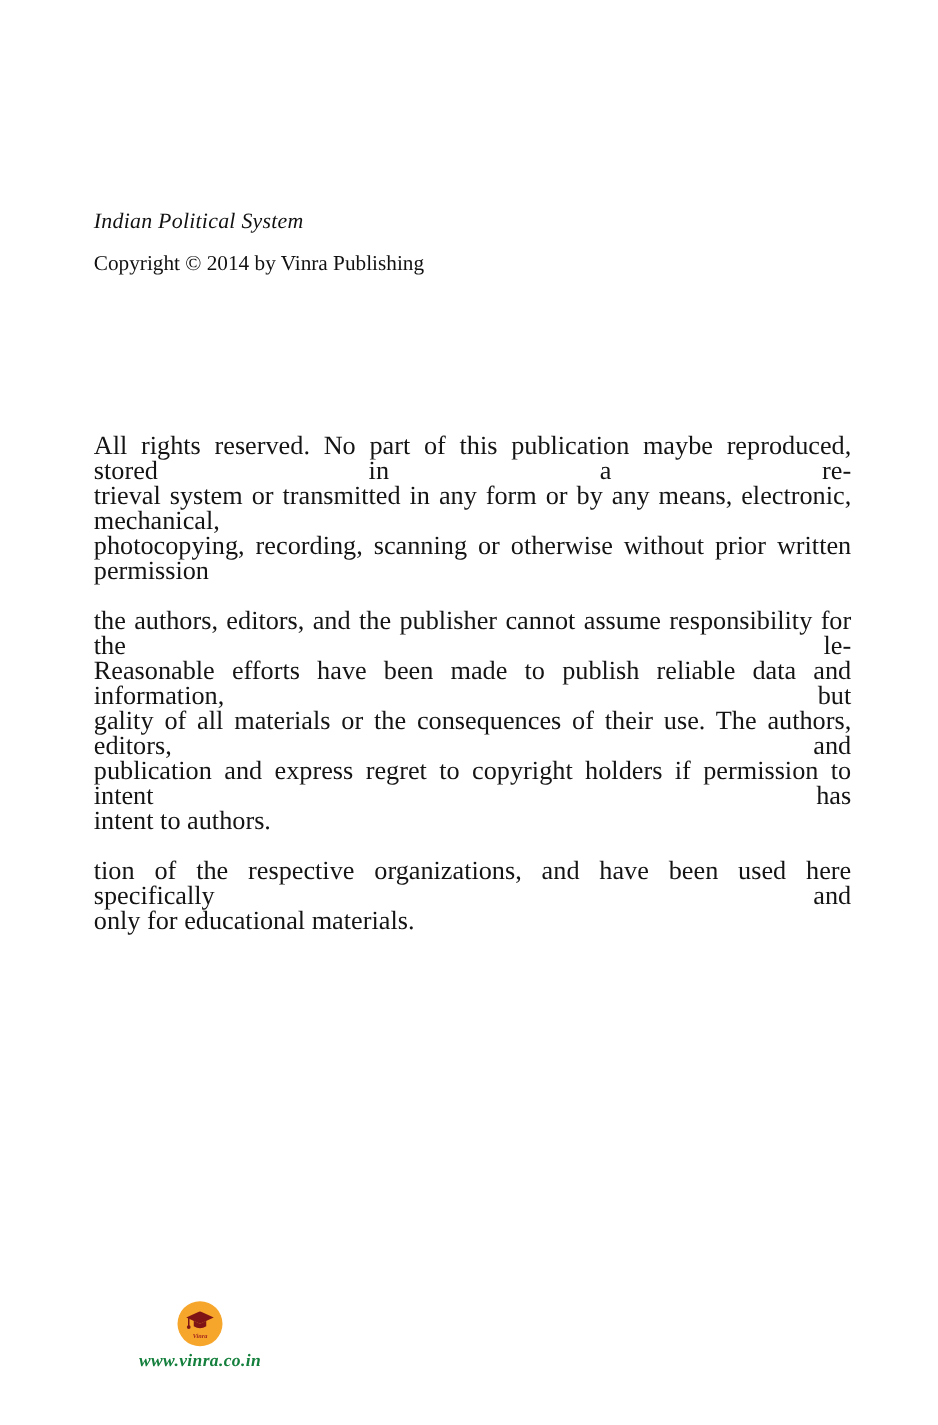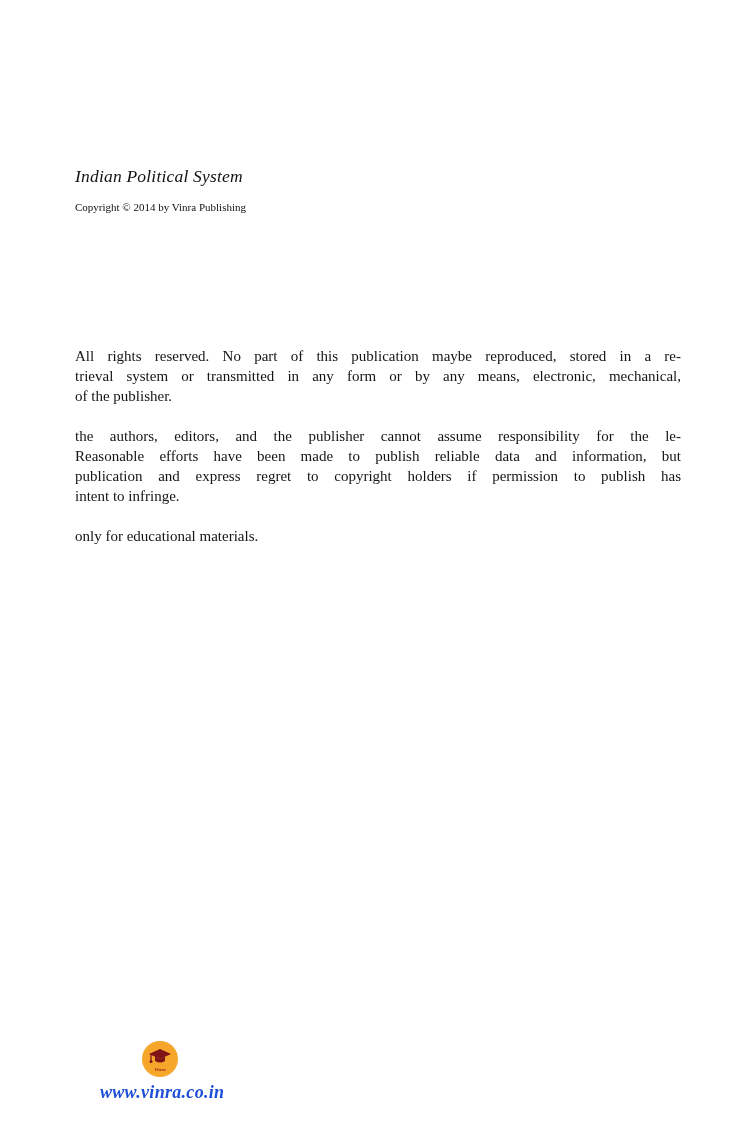--- a/index.html
+++ b/index.html
@@ -21,33 +21,33 @@
     left: 75px;
     top: 166px;
     font-size: 17.5px;
     font-style: italic;
     letter-spacing: 0.2px;
   }
   .copyright-line {
     position: absolute;
     left: 75px;
     top: 201px;
-    font-size: 11px;
+    font-size: 17px;
   }
   .paragraphs {
     position: absolute;
     left: 75px;
     top: 346px;
     width: 606px;
   }
   .para {
     margin: 0 0 20px 0;
   }
   .para .line {
-    font-size: 15px;
+    font-size: 21px;
     line-height: 20px;
     white-space: normal;
     text-align: justify;
     text-align-last: justify;
     color: #141414;
   }
   .para .line.last {
     text-align-last: left;
   }
   .footer {
@@ -81,49 +81,51 @@
     font-weight: bold;
     font-style: italic;
     margin-top: 1px;
   }
   .website {
     position: absolute;
     left: 100px;
     top: 41px;
     width: 120px;
     text-align: center;
-    font-size: 18px;
+    font-size: 14px;
     font-weight: bold;
     font-style: italic;
-    color: #1d4ed8;
+    color: #15803d;
     letter-spacing: 0.3px;
   }
 </style>
 </head>
 <body>
 
 <div class="page">
 
   <div class="book-title">Indian Political System</div>
 
   <div class="copyright-line">Copyright © 2014 by Vinra Publishing</div>
 
   <div class="paragraphs" id="paragraphs">
       <div class="para">
         <div class="line">All rights reserved. No part of this publication maybe reproduced, stored in a re-</div>
         <div class="line">trieval system or transmitted in any form or by any means, electronic, mechanical,</div>
-        <div class="line last">of the publisher.</div>
+        <div class="line">photocopying, recording, scanning or otherwise without prior written permission</div>
       </div>
       <div class="para">
         <div class="line">the authors, editors, and the publisher cannot assume responsibility for the le-</div>
         <div class="line">Reasonable efforts have been made to publish reliable data and information, but</div>
-        <div class="line">publication and express regret to copyright holders if permission to publish has</div>
-        <div class="line last">intent to infringe.</div>
+        <div class="line">gality of all materials or the consequences of their use. The authors, editors, and</div>
+        <div class="line">publication and express regret to copyright holders if permission to intent has</div>
+        <div class="line last">intent to authors.</div>
       </div>
       <div class="para">
+        <div class="line">tion of the respective organizations, and have been used here specifically and</div>
         <div class="line last">only for educational materials.</div>
       </div>
     </div>
 
   <div class="footer">
     <div class="logo-circle">
       <svg class="logo-cap-svg" width="24" height="17" viewBox="0 0 24 17">
         <polygon points="12,0 23,5 12,10 1,5" fill="#7E1416"></polygon>
         <path d="M7,7.5 L7,12 Q12,15 17,12 L17,7.5 L12,10 Z" fill="#7E1416"></path>
         <rect x="2.4" y="5" width="1.2" height="7" fill="#7E1416"></rect>

